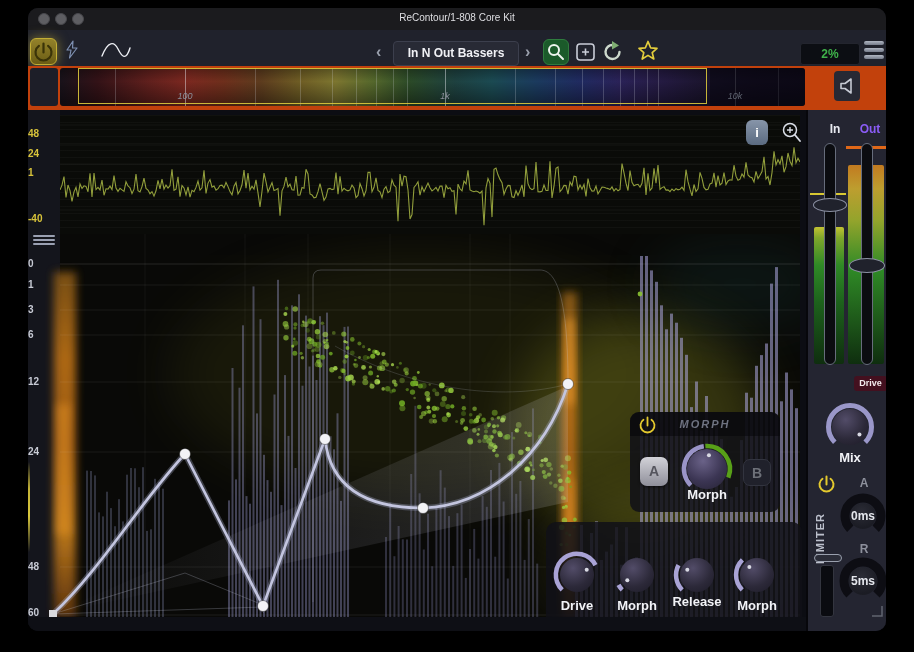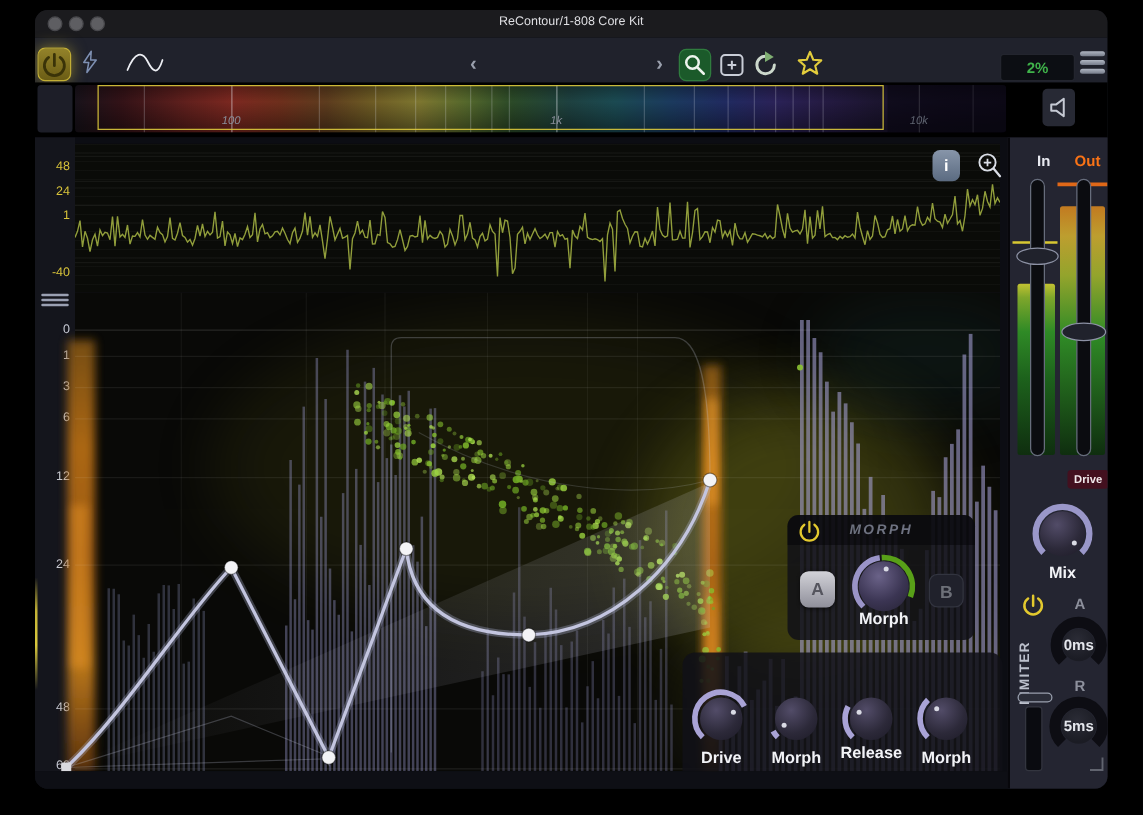--- a/index.html
+++ b/index.html
@@ -4,24 +4,24 @@
 <style>
   html,body{margin:0;padding:0;background:#000;width:914px;height:652px;overflow:hidden;
     font-family:"Liberation Sans",sans-serif;-webkit-font-smoothing:antialiased;}
   .abs{position:absolute;}
   #window{position:absolute;left:28px;top:8px;width:858px;height:623px;background:#15161d;
     border-radius:10px;overflow:hidden;box-shadow:0 8px 30px rgba(0,0,0,.8);}
   #titlebar{position:absolute;left:0;top:0;width:858px;height:22px;background:#1b1b1e;border-bottom:1px solid #000;}
   .tl{position:absolute;top:5px;width:12px;height:12px;border-radius:50%;background:#5e5e62;border:1px solid #48484c;box-sizing:border-box;}
   #win-title{position:absolute;left:0;top:4px;width:858px;text-align:center;font-size:10px;color:#dfdfe3;font-weight:500;}
   #toolbar{position:absolute;left:0;top:22px;width:858px;height:36px;background:#20222c;}
-  #spectrum-row{position:absolute;left:0;top:58px;width:858px;height:44px;background:#000000;}
+  #spectrum-row{position:absolute;left:0;top:58px;width:858px;height:44px;background:#c2410c;}
   #content{position:absolute;left:0;top:102px;width:858px;height:521px;background:#0c0d13;}
   #ruler{position:absolute;left:0;top:0;width:32px;height:507px;background:#14151c;}
-  .rlabel{position:absolute;width:28px;text-align:right;font-size:10px;font-weight:400;}
+  .rlabel{position:absolute;width:28px;text-align:left;font-size:10px;font-weight:700;}
   .rlabel.y{color:#d8c33a;} .rlabel.w{color:#c7cad4;}
   #wavebox{position:absolute;left:32px;top:5px;width:740px;height:119px;background:#0a0b08;
     background-image:repeating-linear-gradient(to bottom,rgba(255,255,255,.028) 0 1px,transparent 1px 7px);}
   #rightpanel{position:absolute;left:778px;top:0;width:80px;height:521px;background:#242531;border-left:2px solid #07070b;}
   #bottomstrip{position:absolute;left:0;top:507px;width:778px;height:14px;background:#0e0f15;}
   .btn-sq{position:absolute;border-radius:6px;box-sizing:border-box;}
   #power-btn{left:2px;top:8px;width:27px;height:27px;background:linear-gradient(#93822a,#6b5d15);
     border:1px solid #c2ae35;box-shadow:0 0 12px rgba(214,190,52,.55);}
   #preset-box{left:365px;top:11px;width:124px;height:23px;background:#282a35;border:1px solid #3c3f4d;border-radius:4px;
     color:#f0f1f5;font-size:12px;font-weight:700;text-align:center;line-height:23px;}
@@ -76,20 +76,21 @@
       <svg width="16" height="20">
           <polygon points="9,1 3,10 7,10 5.5,18 13,8 8.5,8" fill="none" stroke="#7e90b2" stroke-width="1.2" stroke-linejoin="round"></polygon>
         </svg>
     </div>
     <div class="abs" style="left:72px;top:9px">
       <svg width="32" height="22">
           <path d="M2,17 C8,2 14,2 18,10 S26,22 30,9" fill="none" stroke="#eceef3" stroke-width="1.4" stroke-linecap="round"></path>
         </svg>
     </div>
     <div class="chev" style="left:348px">‹</div>
+    <div id="preset-box" class="abs">In N Out Bassers</div>
     <div class="chev" style="left:497px">›</div>
     <div id="search-btn" class="btn-sq">
       <svg width="24" height="24">
         <circle cx="10" cy="10" r="5" fill="none" stroke="#eef4ee" stroke-width="2"></circle>
         <line x1="14" y1="14" x2="19" y2="19" stroke="#eef4ee" stroke-width="2" stroke-linecap="round"></line>
         </svg>
     </div>
     <div class="abs" style="left:546px;top:10px">
       <svg width="24" height="24">
         <rect x="3" y="4" width="17" height="16" rx="3" fill="none" stroke="#c9cdd7" stroke-width="1.6"></rect>
@@ -717,21 +718,21 @@
           </svg>
         </div>
       <div class="klabel" style="left:1px;top:76px;width:60px">Drive</div>
       <div class="klabel" style="left:61px;top:76px;width:60px">Morph</div>
       <div class="klabel" style="left:121px;top:72px;width:60px">Release</div>
       <div class="klabel" style="left:181px;top:76px;width:60px">Morph</div>
     </div>
 
     <div id="rightpanel">
       <div class="abs" style="left:14px;top:12px;width:26px;text-align:center;font-size:12px;font-weight:700;color:#e8eaf0">In</div>
-      <div class="abs" style="left:46px;top:12px;width:32px;text-align:center;font-size:12px;font-weight:700;color:#f97316">Out</div>
+      <div class="abs" style="left:46px;top:12px;width:32px;text-align:center;font-size:12px;font-weight:700;color:#8b5cf6">Out</div>
 
       <div class="meter" style="left:6px;top:117px;width:30px;height:137px;
            background:linear-gradient(to top,#0f2e0f,#1d621c 45%,#2f8a26 72%,#7fa62b 92%,#c2c232)"></div>
       <div class="abs" style="left:2px;top:83px;width:36px;height:2px;background:#d8c832"></div>
       <div class="slot" style="left:16px;top:33px;height:222px"></div>
       <div class="fhandle" style="left:5px;top:88px;width:34px"></div>
 
       <div class="meter" style="left:40px;top:55px;width:36px;height:199px;
            background:linear-gradient(to top,#0f2e0f,#2f8a26 48%,#93a42c 72%,#bd9e2f 88%,#c27a20)"></div>
       <div class="abs" style="left:38px;top:36px;width:40px;height:3px;background:#e06818"></div>

